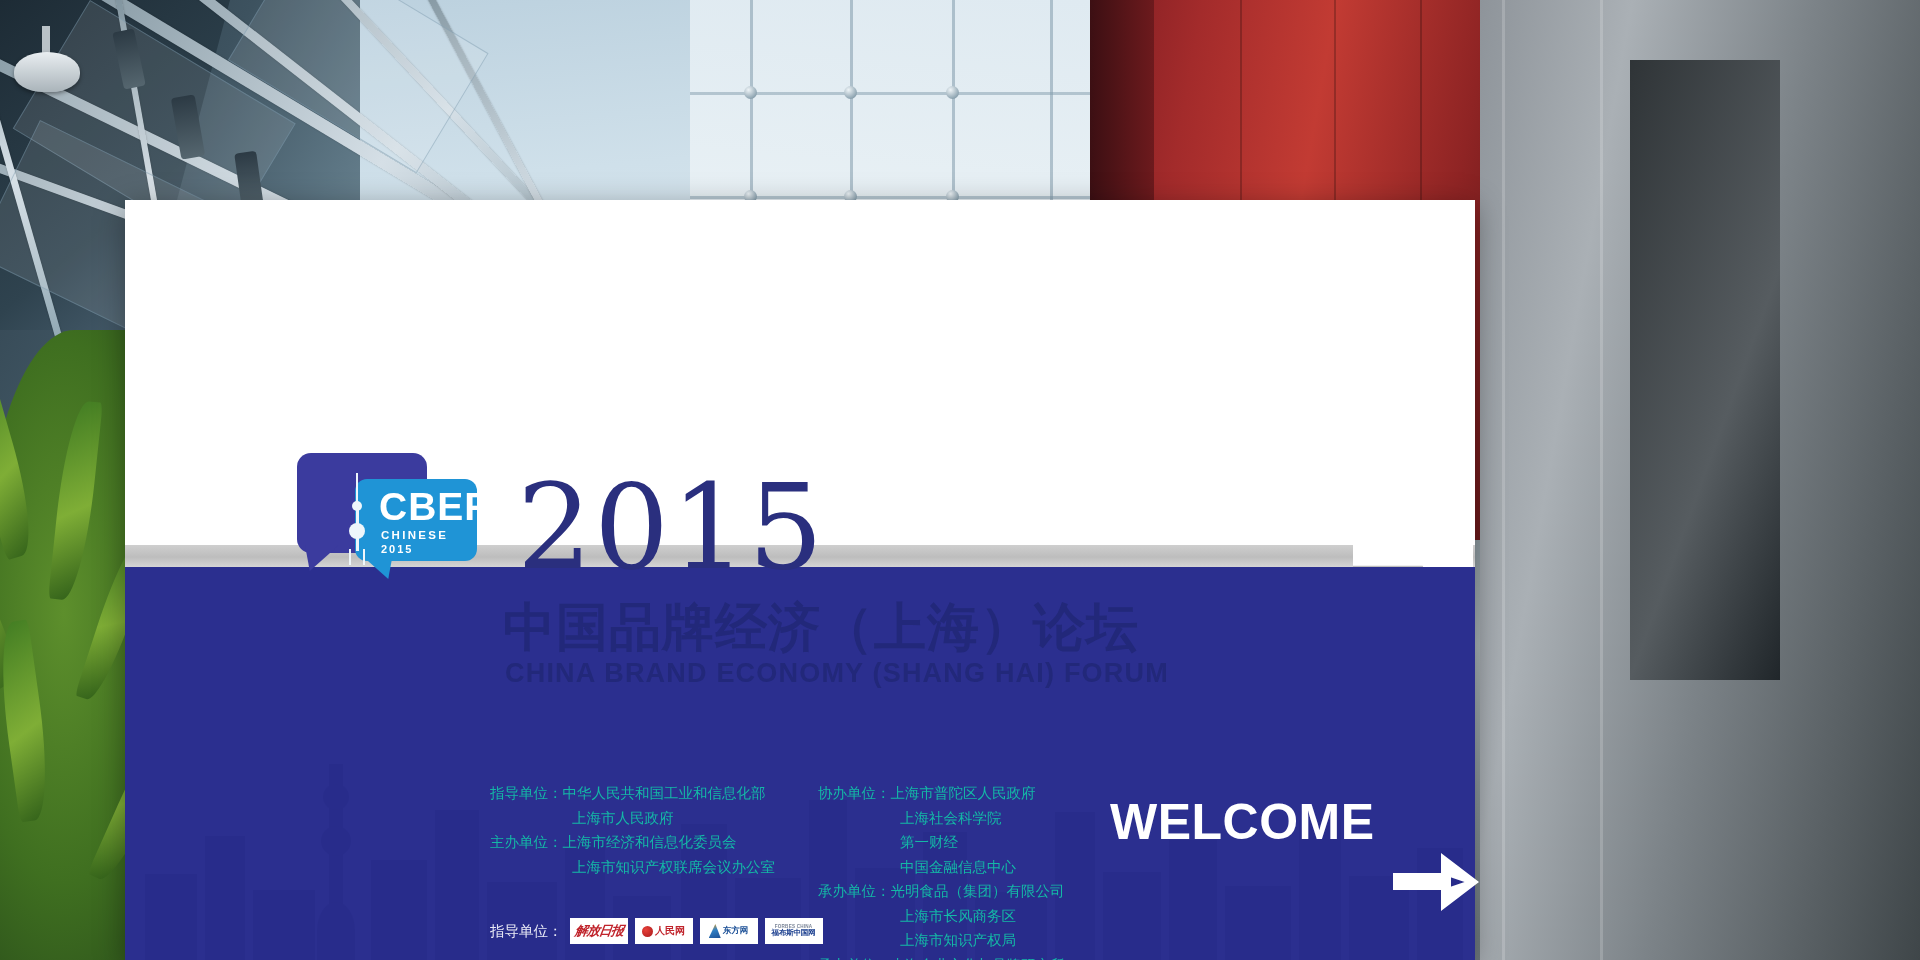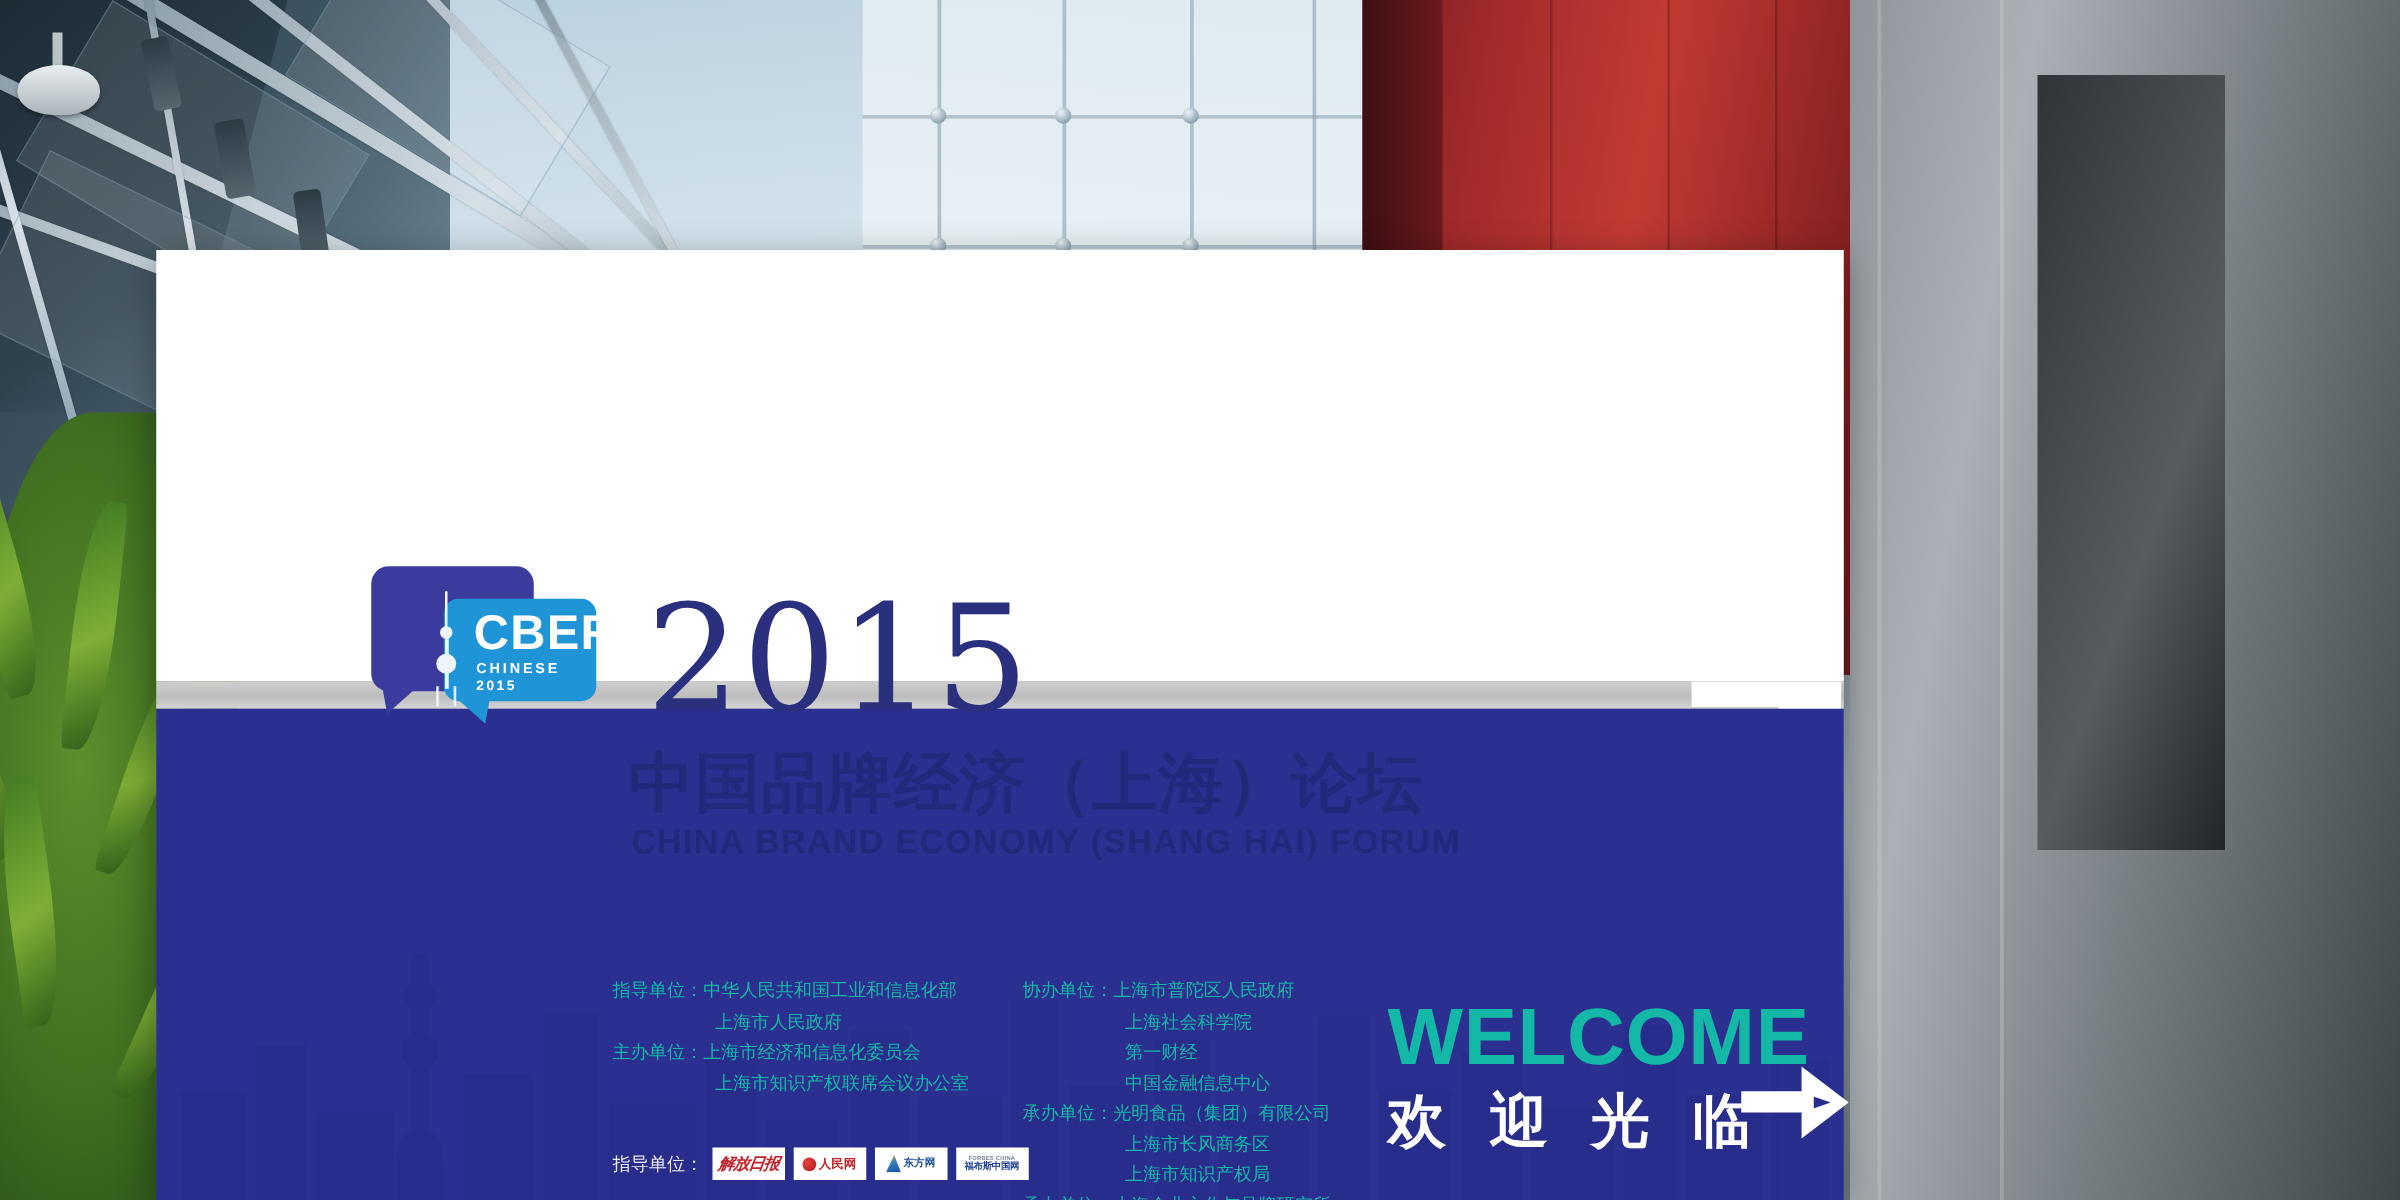--- a/index.html
+++ b/index.html
@@ -244,21 +244,21 @@
              background:linear-gradient(160deg,#f0a21c 0%,#2f7fc4 45%,#1b4f96 100%);
              clip-path:polygon(55% 0,100% 100%,0 100%); }
   .m3-t { font-size:8.5px; color:#1b4f96; font-weight:bold; }
   .m4-t { font-size:7.5px; color:#1b3f8f; font-weight:bold; letter-spacing:-.2px; line-height:1.15;
           text-align:center; }
   .m4-top { font-size:4.6px; color:#7a8496; letter-spacing:.2px; display:block; }
 
   
   #welcome-block { position:absolute; left:985px; top:597px; width:360px; }
   #welcome-en {
-    color:#14b8a6; font-size:64px; font-weight:bold; letter-spacing:.5px;
+    color:#ffffff; font-size:50px; font-weight:bold; letter-spacing:.5px;
     font-family:"Liberation Sans",sans-serif; line-height:1; white-space:nowrap;
   }
   #welcome-cn {
     color:#ffffff; font-size:47px; font-weight:bold; letter-spacing:9px;
     margin-top:13px; line-height:1; white-space:nowrap;
     font-family:"DejaVu Sans","Liberation Sans",sans-serif;
   }
   #welcome-arrow {
     position:absolute; left:1268px; top:643px; width:86px; height:70px;
   }
@@ -431,20 +431,19 @@
         <span class="m3-mark"></span>
         <span class="m3-t">东方网</span>
       </div>
     <div class="media-chip">
         <span class="m4-t"><span class="m4-top">FORBES CHINA</span>福布斯中国网</span>
       </div>
   </div>
 
   <div id="welcome-block">
     <div id="welcome-en">WELCOME</div>
-    <div id="welcome-cn">欢 迎 光 临</div>
   </div>
   <div id="welcome-arrow">
     <div class="arr-shaft"></div>
     <div class="arr-head"></div>
   </div>
 
 </div>
 
 </body></html>

